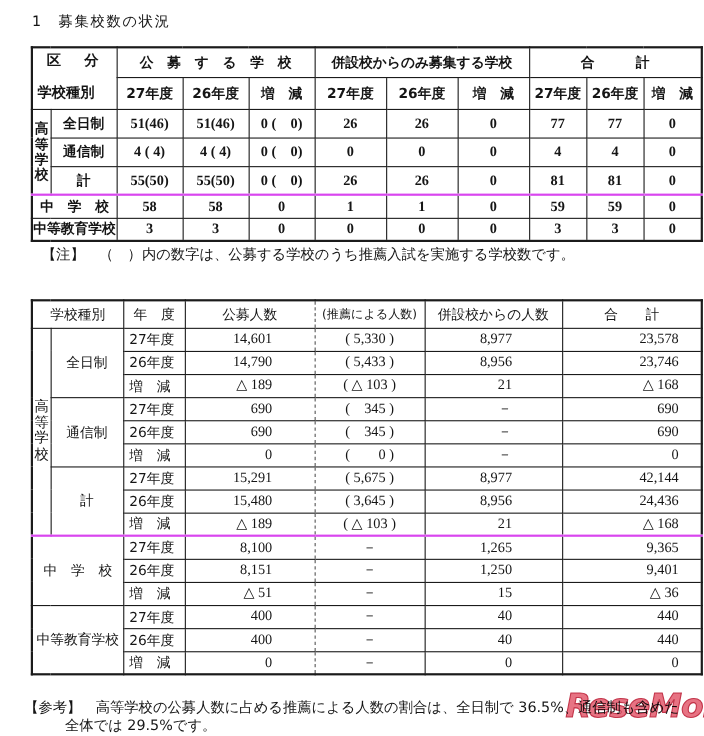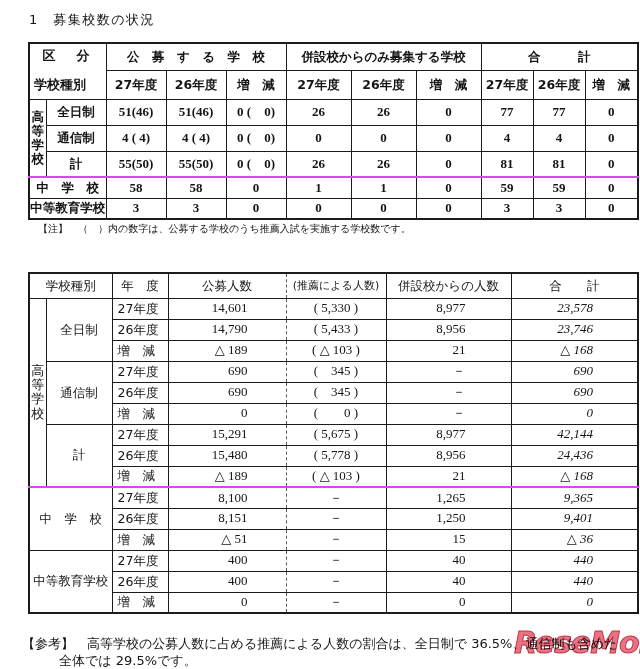--- a/index.html
+++ b/index.html
@@ -31,23 +31,23 @@
   .vcol2 div{display:flex;flex-direction:column;justify-content:space-around;
              align-items:center;height:100%;box-sizing:border-box;padding:8px 0;font-size:13px;}
   
   #table2 td.dashR{border-right:1px dashed #555;}
   #table2 td.dashL{border-left:1px dashed #555;}
   #table2 td.small{font-size:11px;margin-left:24px;}
   #table2 td.year{text-align:left;padding-left:5px;font-size:12.5px;}
   #table2 td.n1{text-align:right;padding-right:38px;margin-top:20px;}
   #table2 td.n2{text-align:center;}
   #table2 td.n3{text-align:right;padding-right:45px;}
-  #table2 td.n4{text-align:right;padding-right:44px;font-style:italic;}
+  #table2 td.n4{text-align:right;padding-right:20px;}
   tr.thick td{border-top:2px solid #d946ef;}
-  .note{position:absolute;left:38px;top:222px;font-size:10px;white-space:nowrap;}
+  .note{position:absolute;left:38px;top:222px;font-size:13px;white-space:nowrap;}
   .footer{position:absolute;left:22px;top:635px;font-size:13px;line-height:17px;}
   .footer .l2{margin-left:37px;}
   .watermark{position:absolute;left:514px;top:625px;font-size:30px;font-weight:bold;
              font-style:italic;letter-spacing:-1px;color:rgba(224,76,96,0.78);
              -webkit-text-stroke:1px rgba(186,30,54,0.85);mix-blend-mode:multiply;}
 </style>
 </head>
 <body>
 
 <div class="page">
@@ -241,21 +241,21 @@
       <td rowspan="3">計</td>
       <td class="year">27年度</td>
       <td class="num n1 dashR">15,291</td>
       <td class="num n2 dashL">( 5,675 )</td>
       <td class="num n3">8,977</td>
       <td class="num n4">42,144</td>
     </tr>
     <tr>
       <td class="year">26年度</td>
       <td class="num n1 dashR">15,480</td>
-      <td class="num n2 dashL">( 5,778 )</td>
+      <td class="num n2 dashL">( 3,645 )</td>
       <td class="num n3">8,956</td>
       <td class="num n4">24,436</td>
     </tr>
     <tr>
       <td class="year">増　減</td>
       <td class="num n1 dashR">△ 189</td>
       <td class="num n2 dashL">( △ 103 )</td>
       <td class="num n3">21</td>
       <td class="num n4">△ 168</td>
     </tr>

